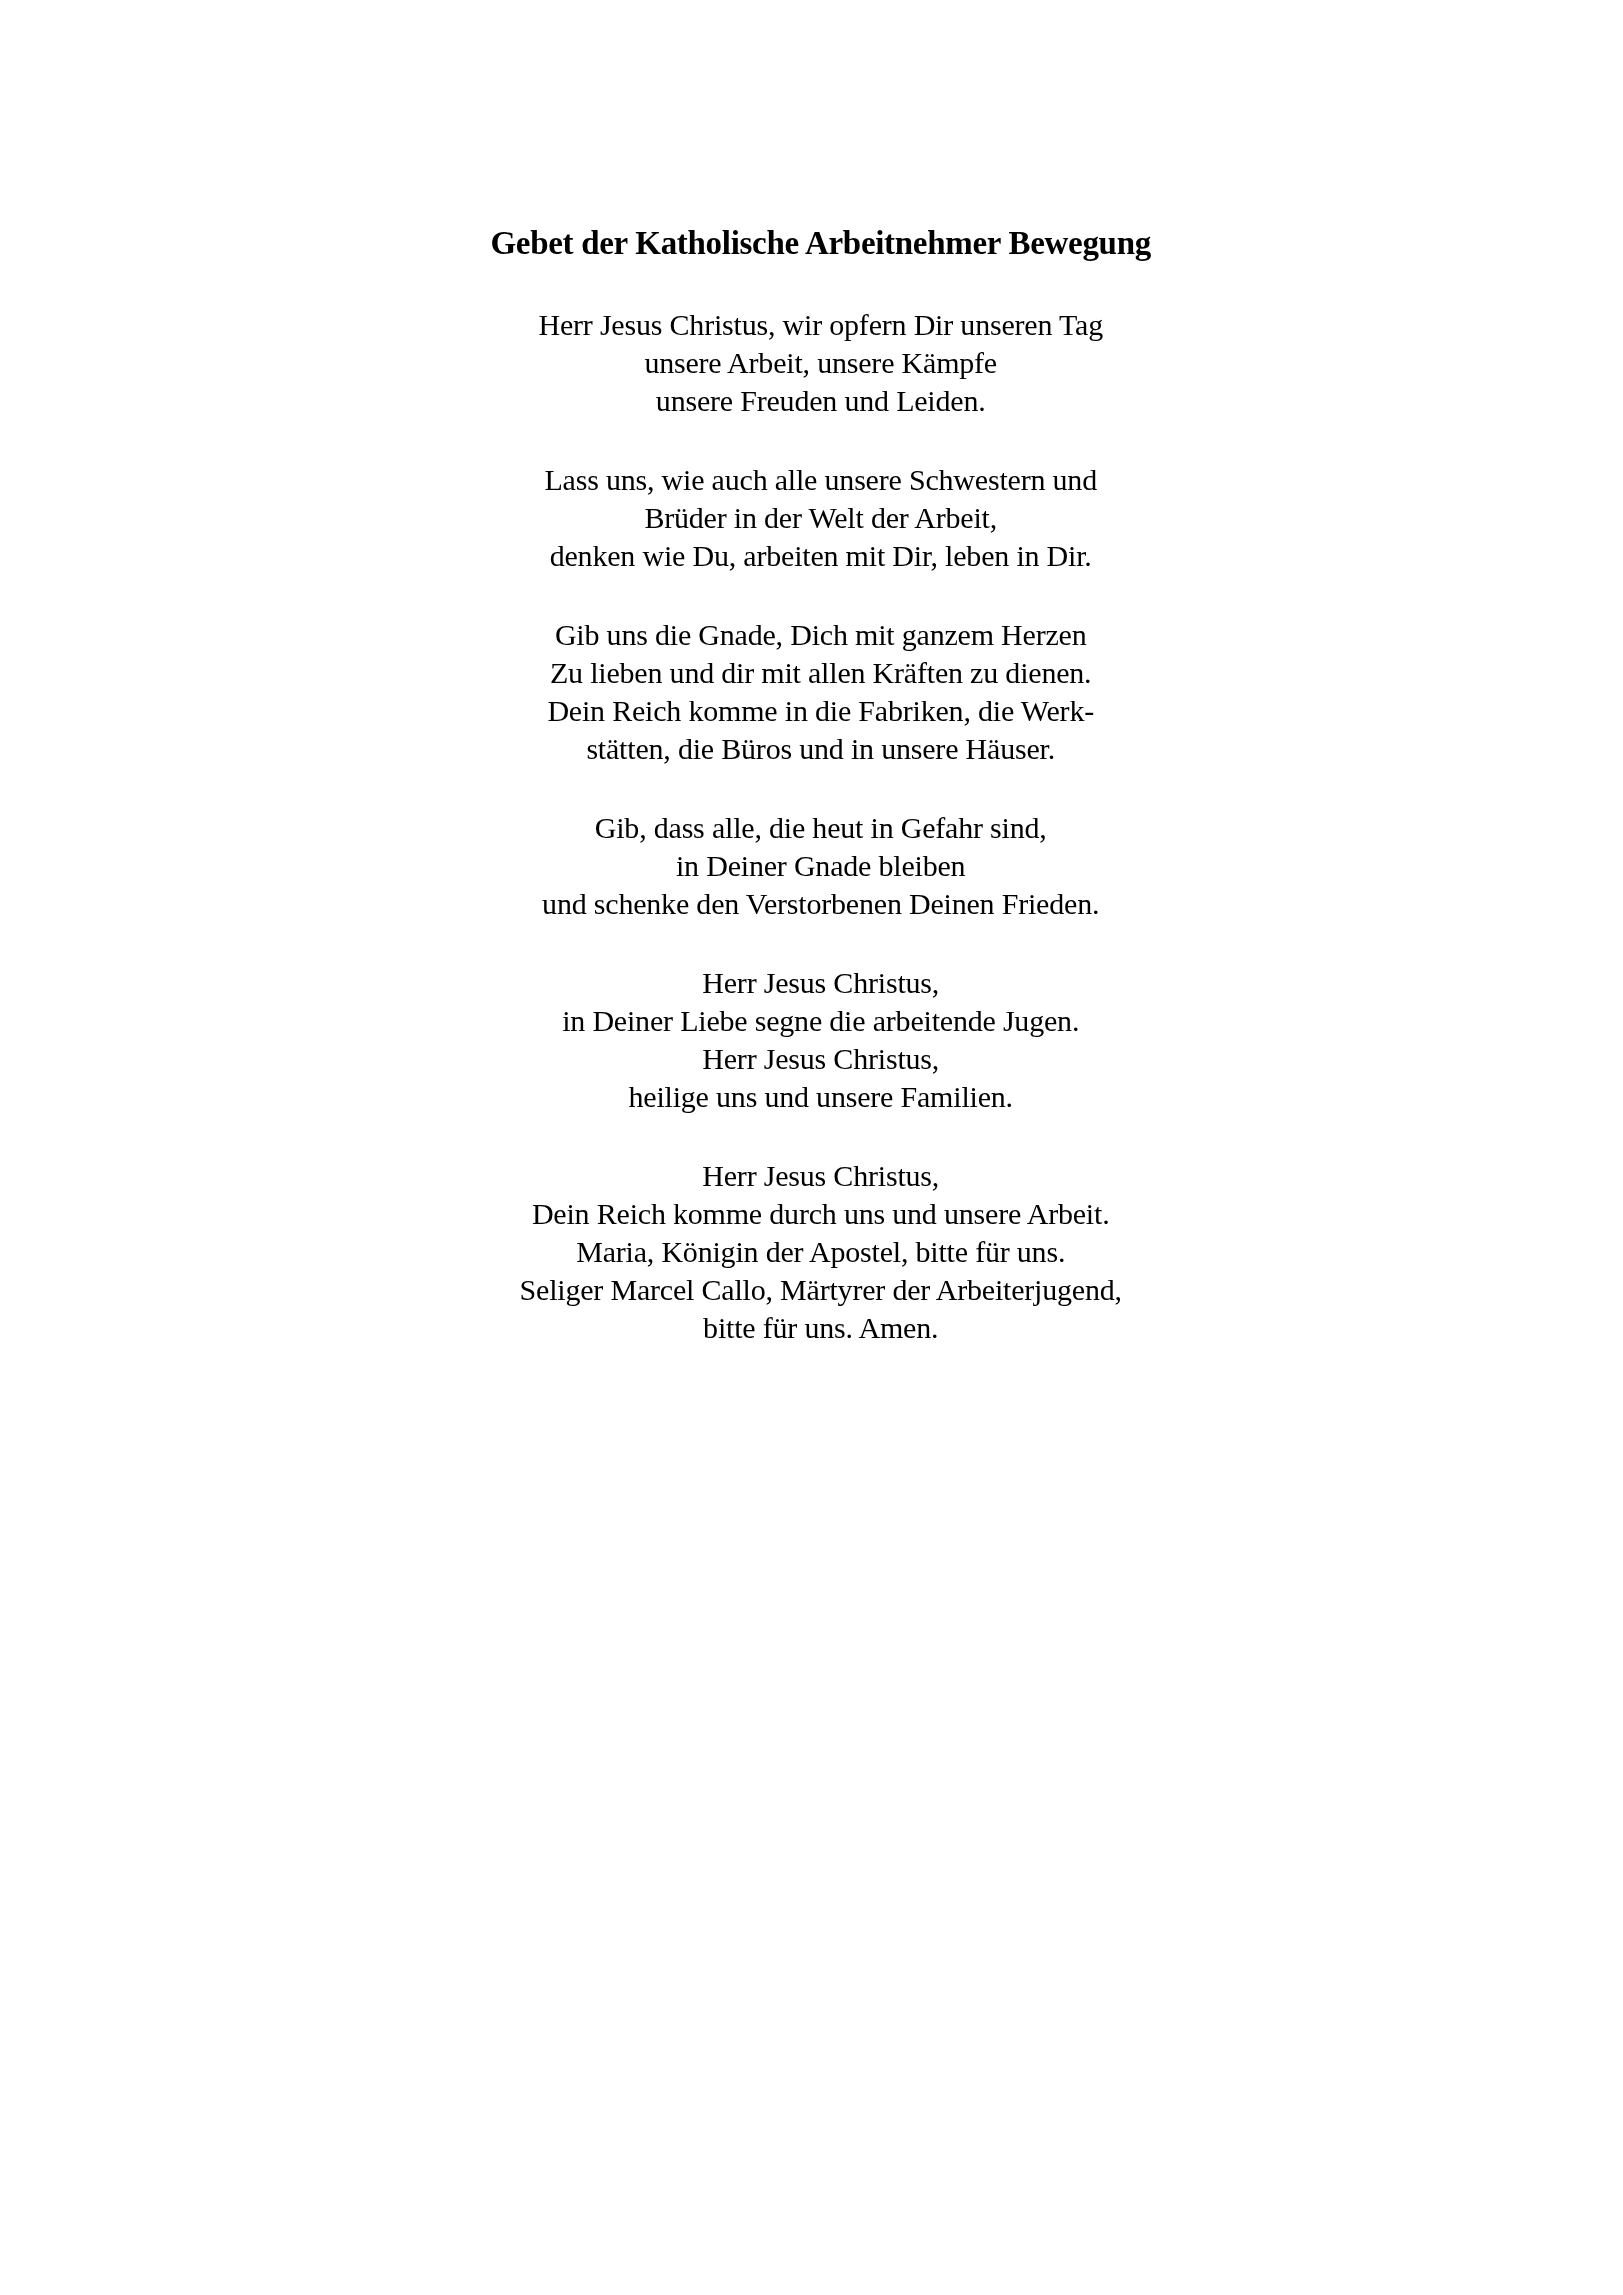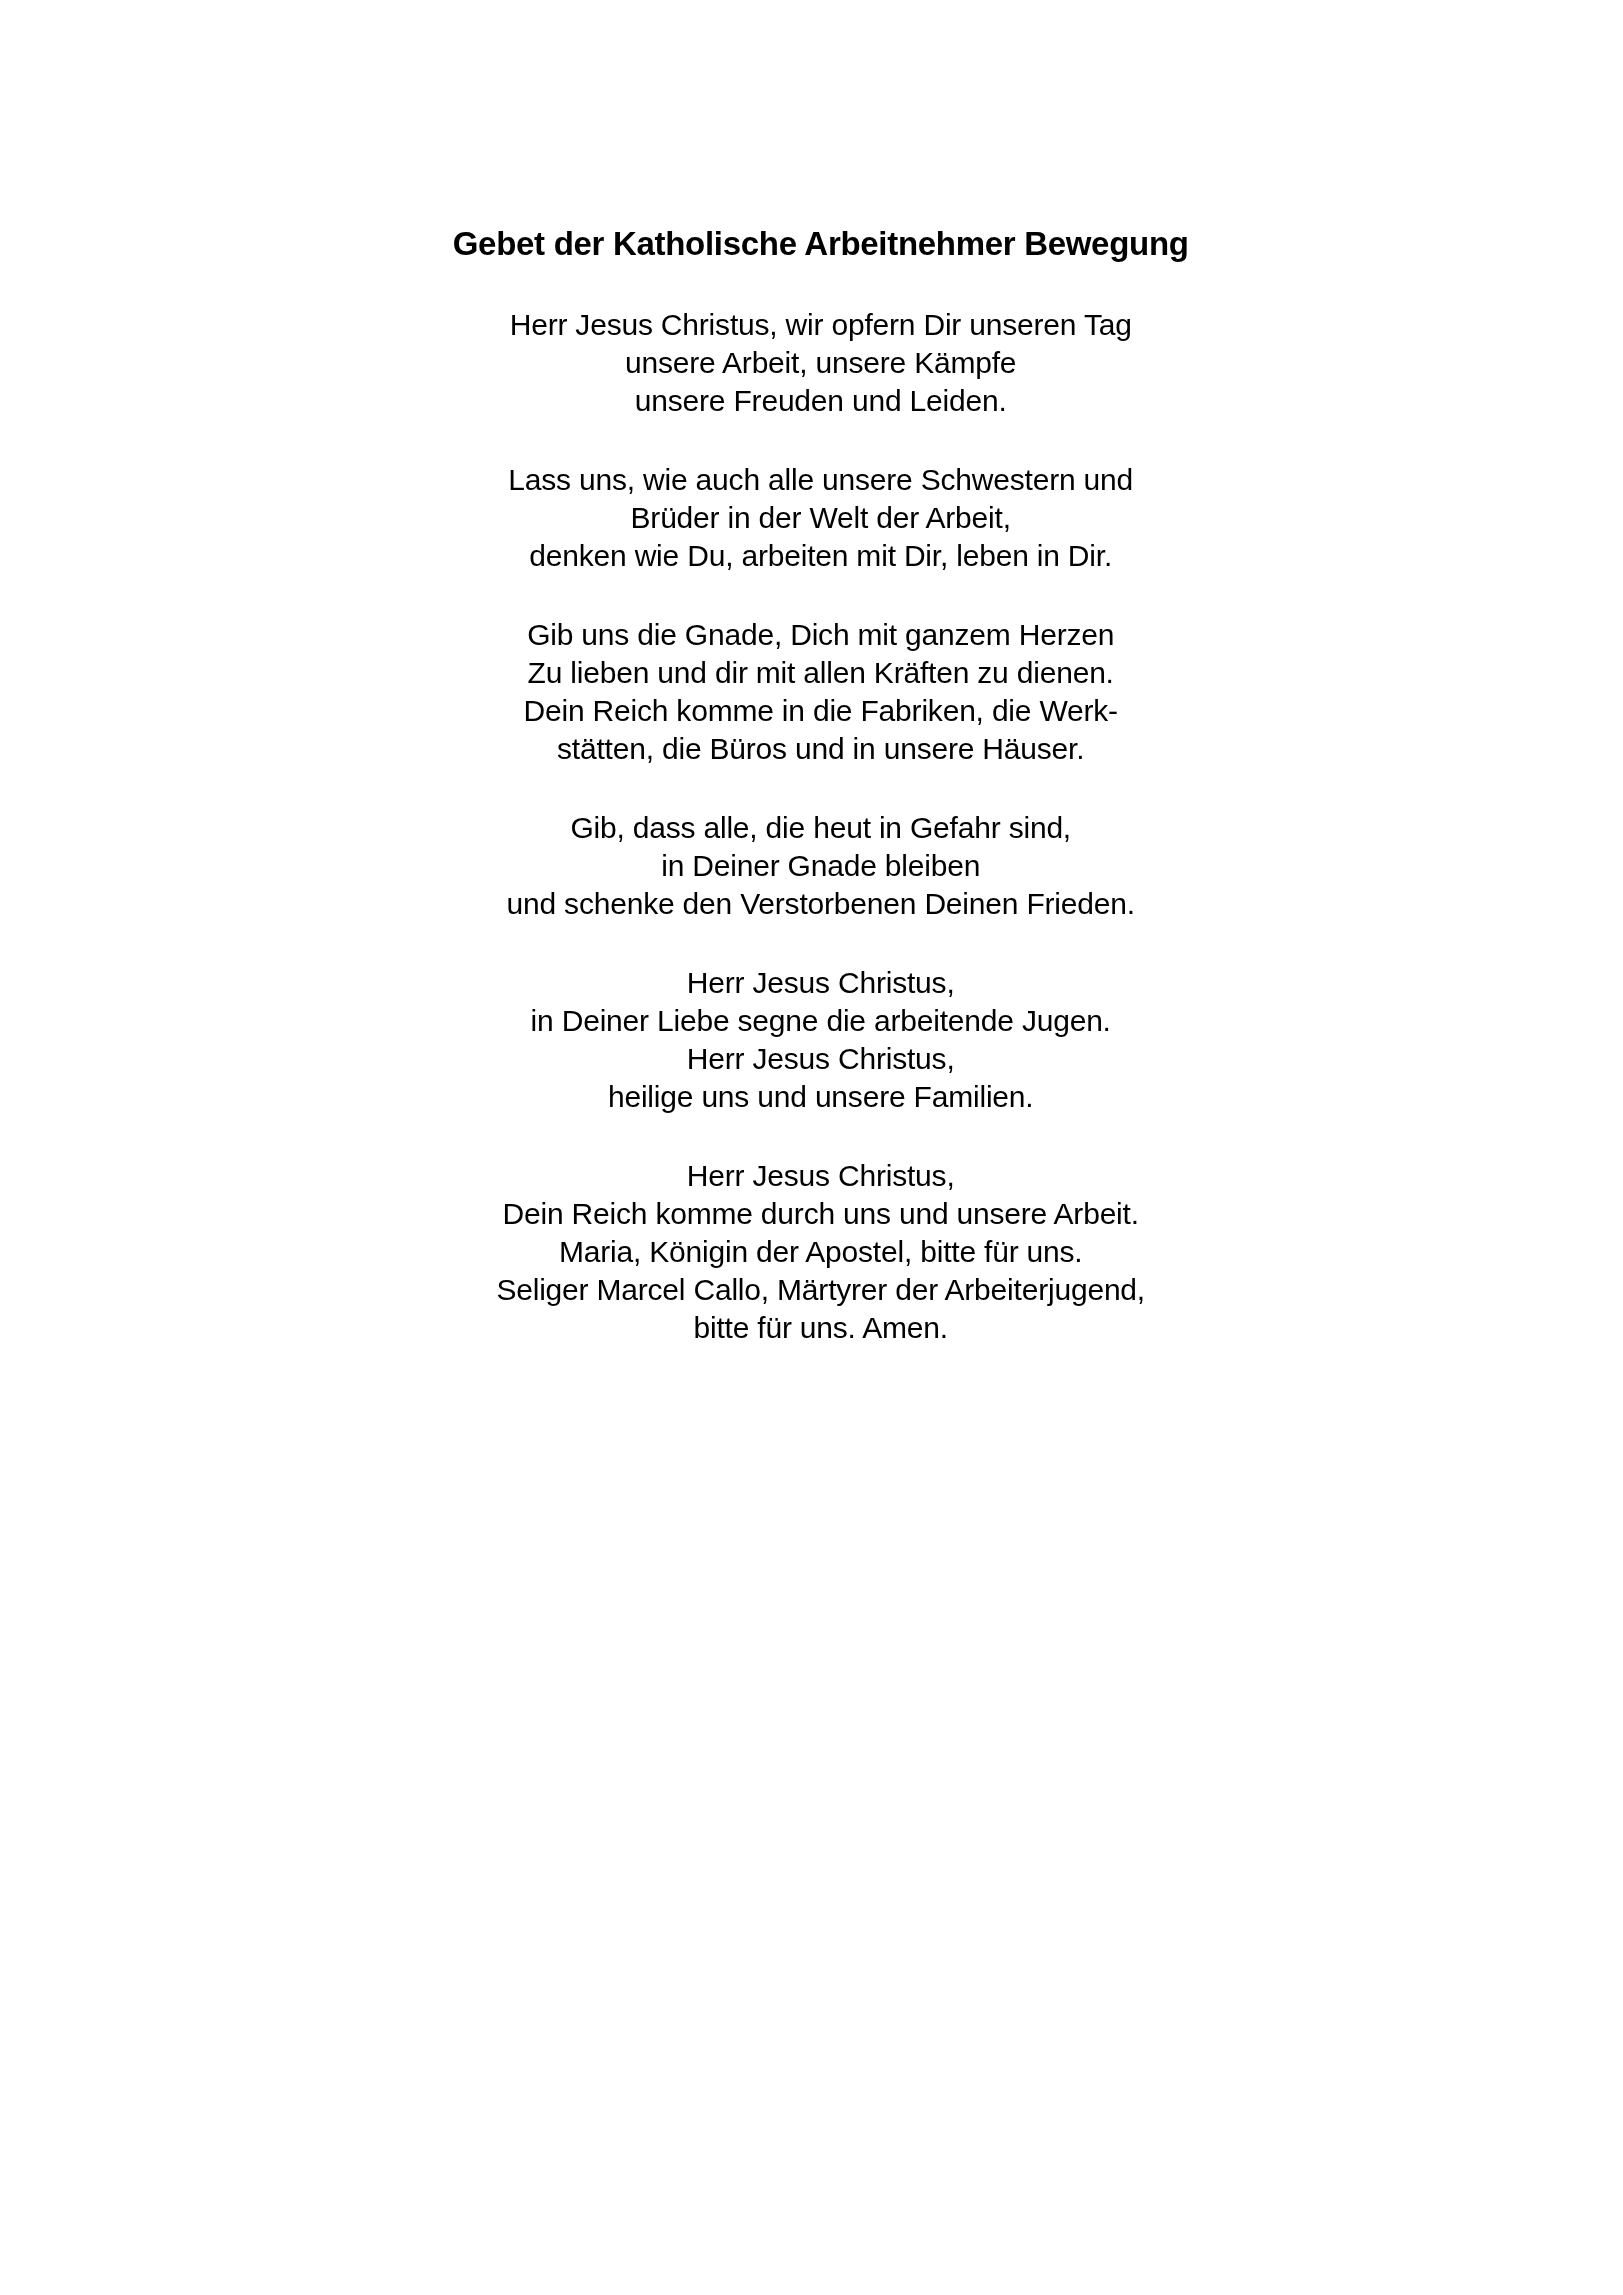--- a/index.html
+++ b/index.html
@@ -6,21 +6,21 @@
     margin: 0;
     padding: 0;
     background: #ffffff;
   }
   .page {
     position: relative;
     width: 1623px;
     height: 2295px;
     background: #ffffff;
     overflow: hidden;
-    font-family: Liberation Sans, sans-serif;
+    font-family: Liberation Serif, serif;
     color: #000000;
   }
   .content {
     position: absolute;
     top: 222px;
     left: 9.2px;          
     width: 1623px;
     text-align: center;
   }
   .title {

